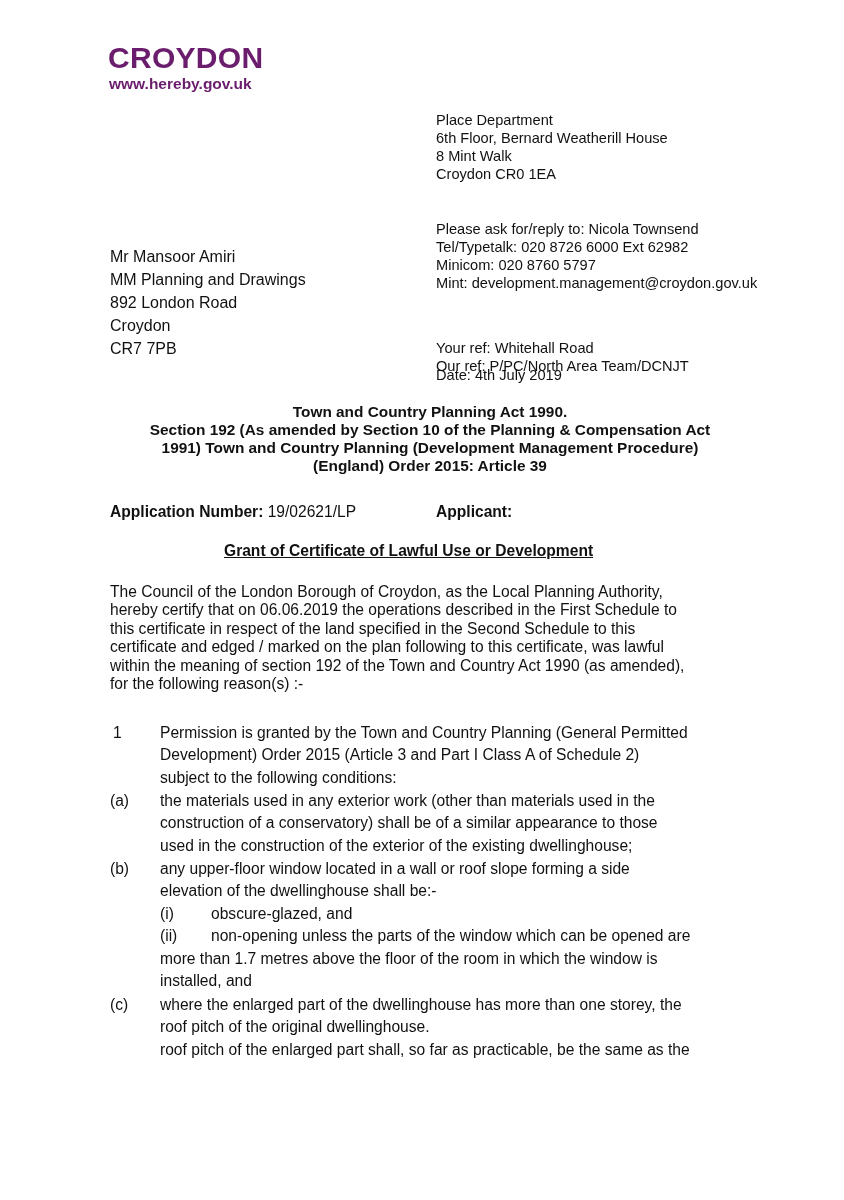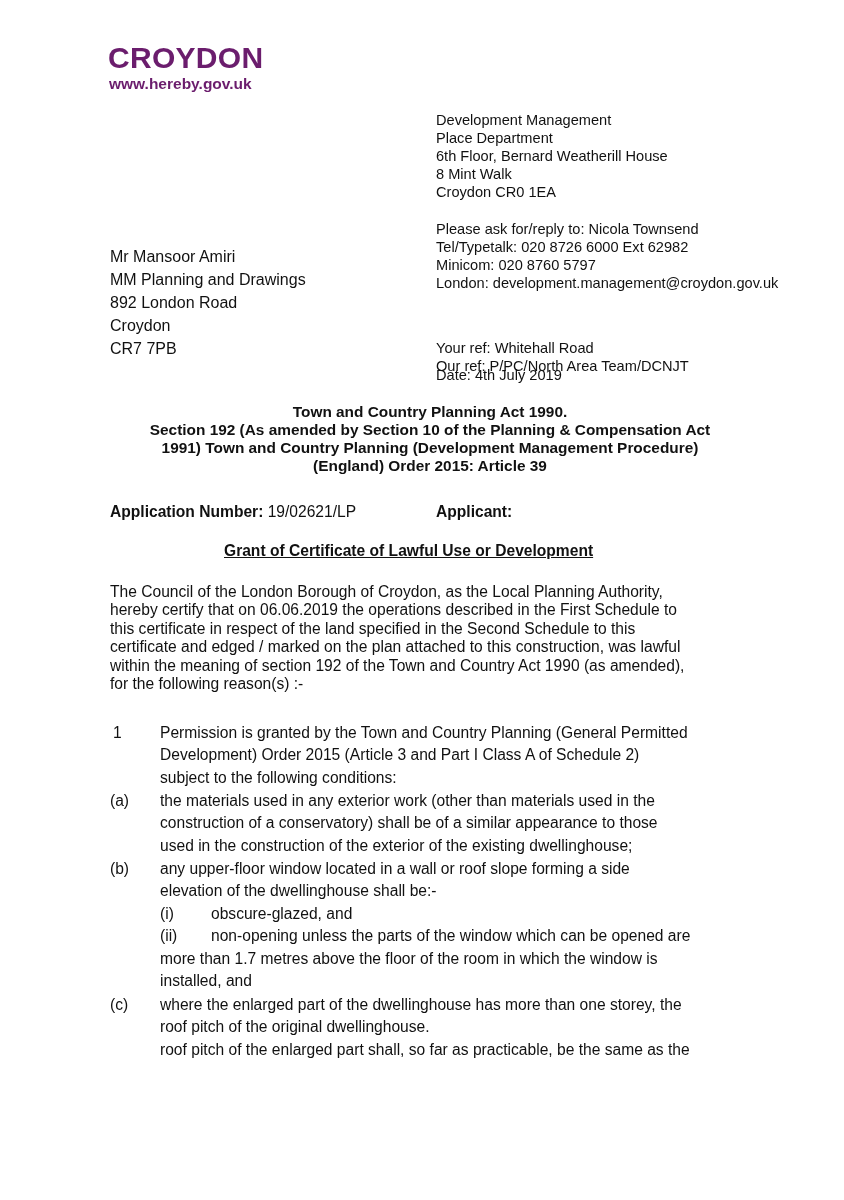--- a/index.html
+++ b/index.html
@@ -38,32 +38,31 @@
   .cond-text div { white-space: nowrap; }
   .sub-label { display: inline-block; width: 51px; }
 </style>
 </head>
 <body>
 
 <div class="abs logo-title">CROYDON</div>
 <div class="abs logo-url">www.hereby.gov.uk</div>
 
 <div class="abs right-col" style="top:111px;">
-  <div>Development Management</div>
   <div>Place Department</div>
   <div>6th Floor, Bernard Weatherill House</div>
   <div>8 Mint Walk</div>
   <div>Croydon CR0 1EA</div>
 </div>
 
 <div class="abs right-col" style="top:220px;">
   <div>Please ask for/reply to: Nicola Townsend</div>
   <div>Tel/Typetalk: 020 8726 6000 Ext 62982</div>
   <div>Minicom: 020 8760 5797</div>
-  <div>London: development.management@croydon.gov.uk</div>
+  <div>Mint: development.management@croydon.gov.uk</div>
 </div>
 
 <div class="abs right-col" style="top:309px;margin-top:30px;">
   <div>Your ref: Whitehall Road</div>
   <div>Our ref: P/PC/North Area Team/DCNJT</div>
 </div>
 
 <div class="abs right-col" style="top:366px;">
   <div>Date: 4th July 2019</div>
 </div>
@@ -87,21 +86,21 @@
   <span class="lbl">Application Number:</span><span> 19/02621/LP</span>
   <span class="applicant">Applicant:</span>
 </div>
 
 <div class="abs cert-title">Grant of Certificate of Lawful Use or Development</div>
 
 <div class="abs intro">
   <div>The Council of the London Borough of Croydon, as the Local Planning Authority,</div>
   <div>hereby certify that on 06.06.2019 the operations described in the First Schedule to</div>
   <div>this certificate in respect of the land specified in the Second Schedule to this</div>
-  <div>certificate and edged / marked on the plan attached to this construction, was lawful</div>
+  <div>certificate and edged / marked on the plan following to this certificate, was lawful</div>
   <div>within the meaning of section 192 of the Town and Country Act 1990 (as amended),</div>
   <div>for the following reason(s) :-</div>
 </div>
 
 <div class="abs cond" style="left:110px; top:722px;">
   <span class="cond-label" style="left:3px;">1</span>
   <div class="cond-text">
     <div>Permission is granted by the Town and Country Planning (General Permitted</div>
     <div>Development) Order 2015 (Article 3 and Part I Class A of Schedule 2)</div>
     <div>subject to the following conditions:</div>

